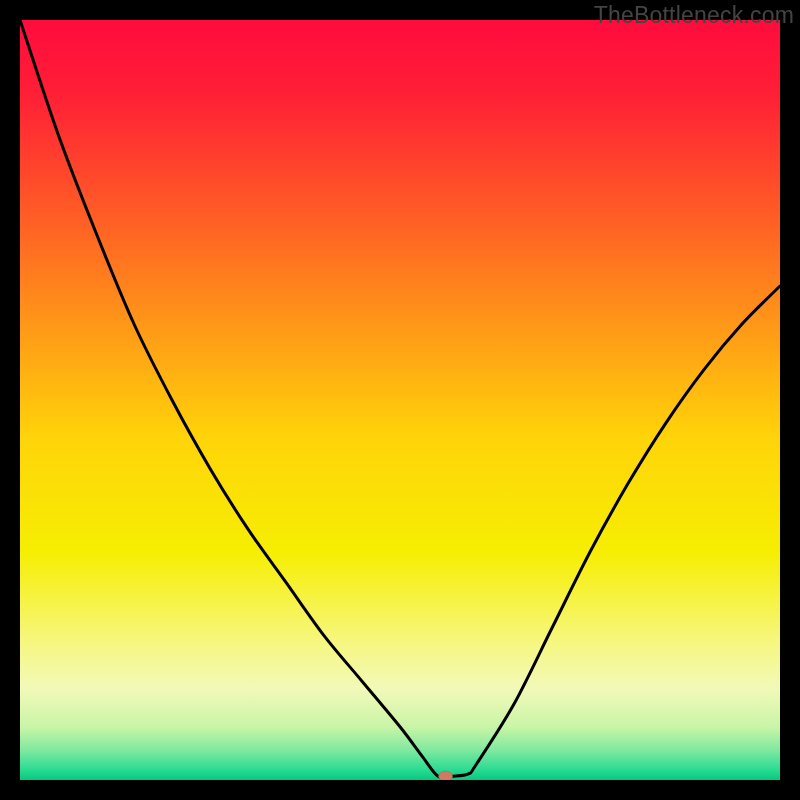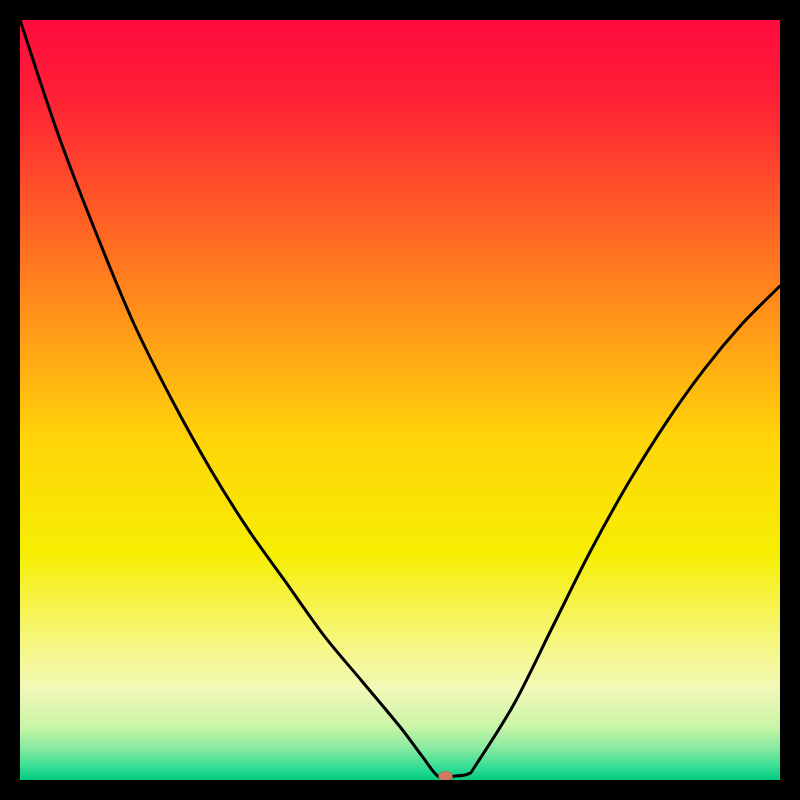--- a/index.html
+++ b/index.html
@@ -34,20 +34,21 @@
     font-weight: 500;
     letter-spacing: 0.2px;
     z-index: 20;
     user-select: none;
   }
 </style>
 </head>
 <body>
 
 <div class="frame">
+  <div class="watermark">TheBottleneck.com</div>
   <div class="plot-area">
     <svg id="chart-svg" width="760" height="760" viewBox="0 0 760 760" preserveAspectRatio="none">
       <defs>
         <linearGradient id="bg-grad" x1="0" y1="0" x2="0" y2="1">
             <stop offset="0%" stop-color="#ff0b3e"></stop>
             <stop offset="10%" stop-color="#ff2036"></stop>
             <stop offset="25%" stop-color="#ff5a26"></stop>
             <stop offset="40%" stop-color="#ff9718"></stop>
             <stop offset="55.00000000000001%" stop-color="#ffd409"></stop>
             <stop offset="70%" stop-color="#f6ee02"></stop>

